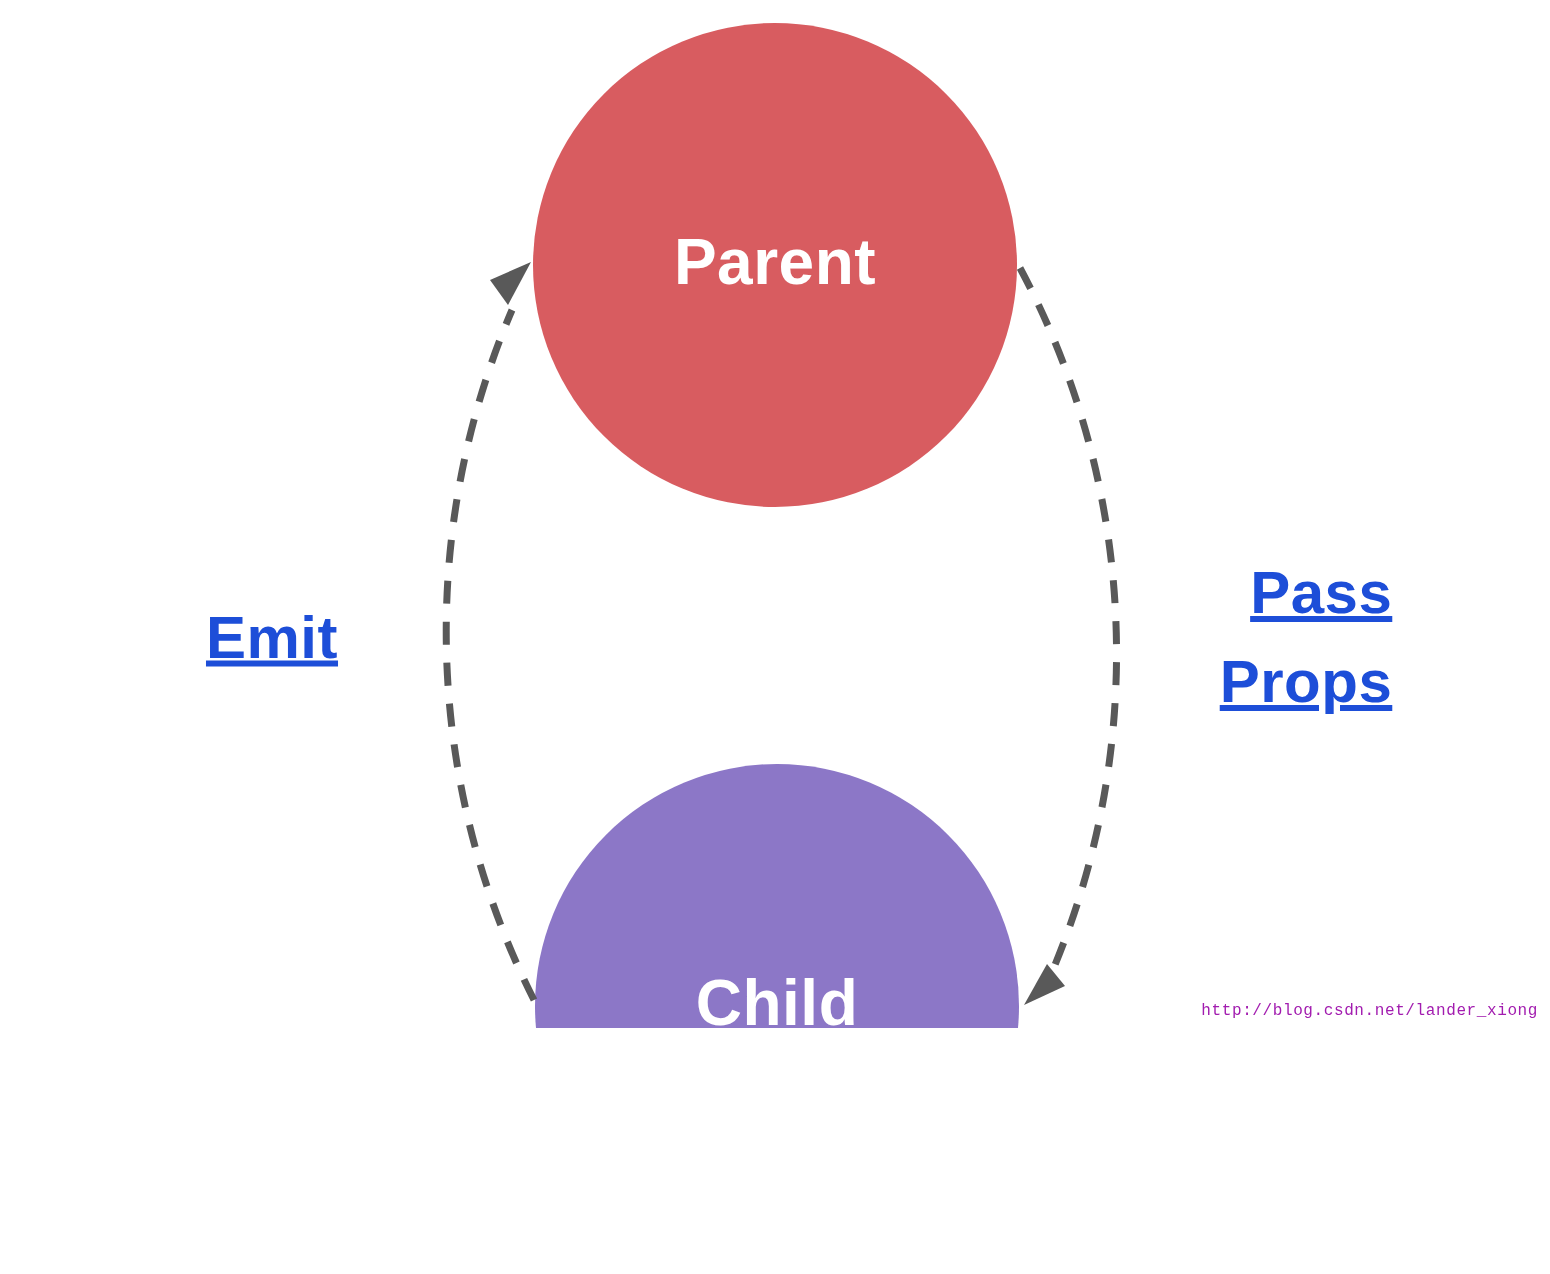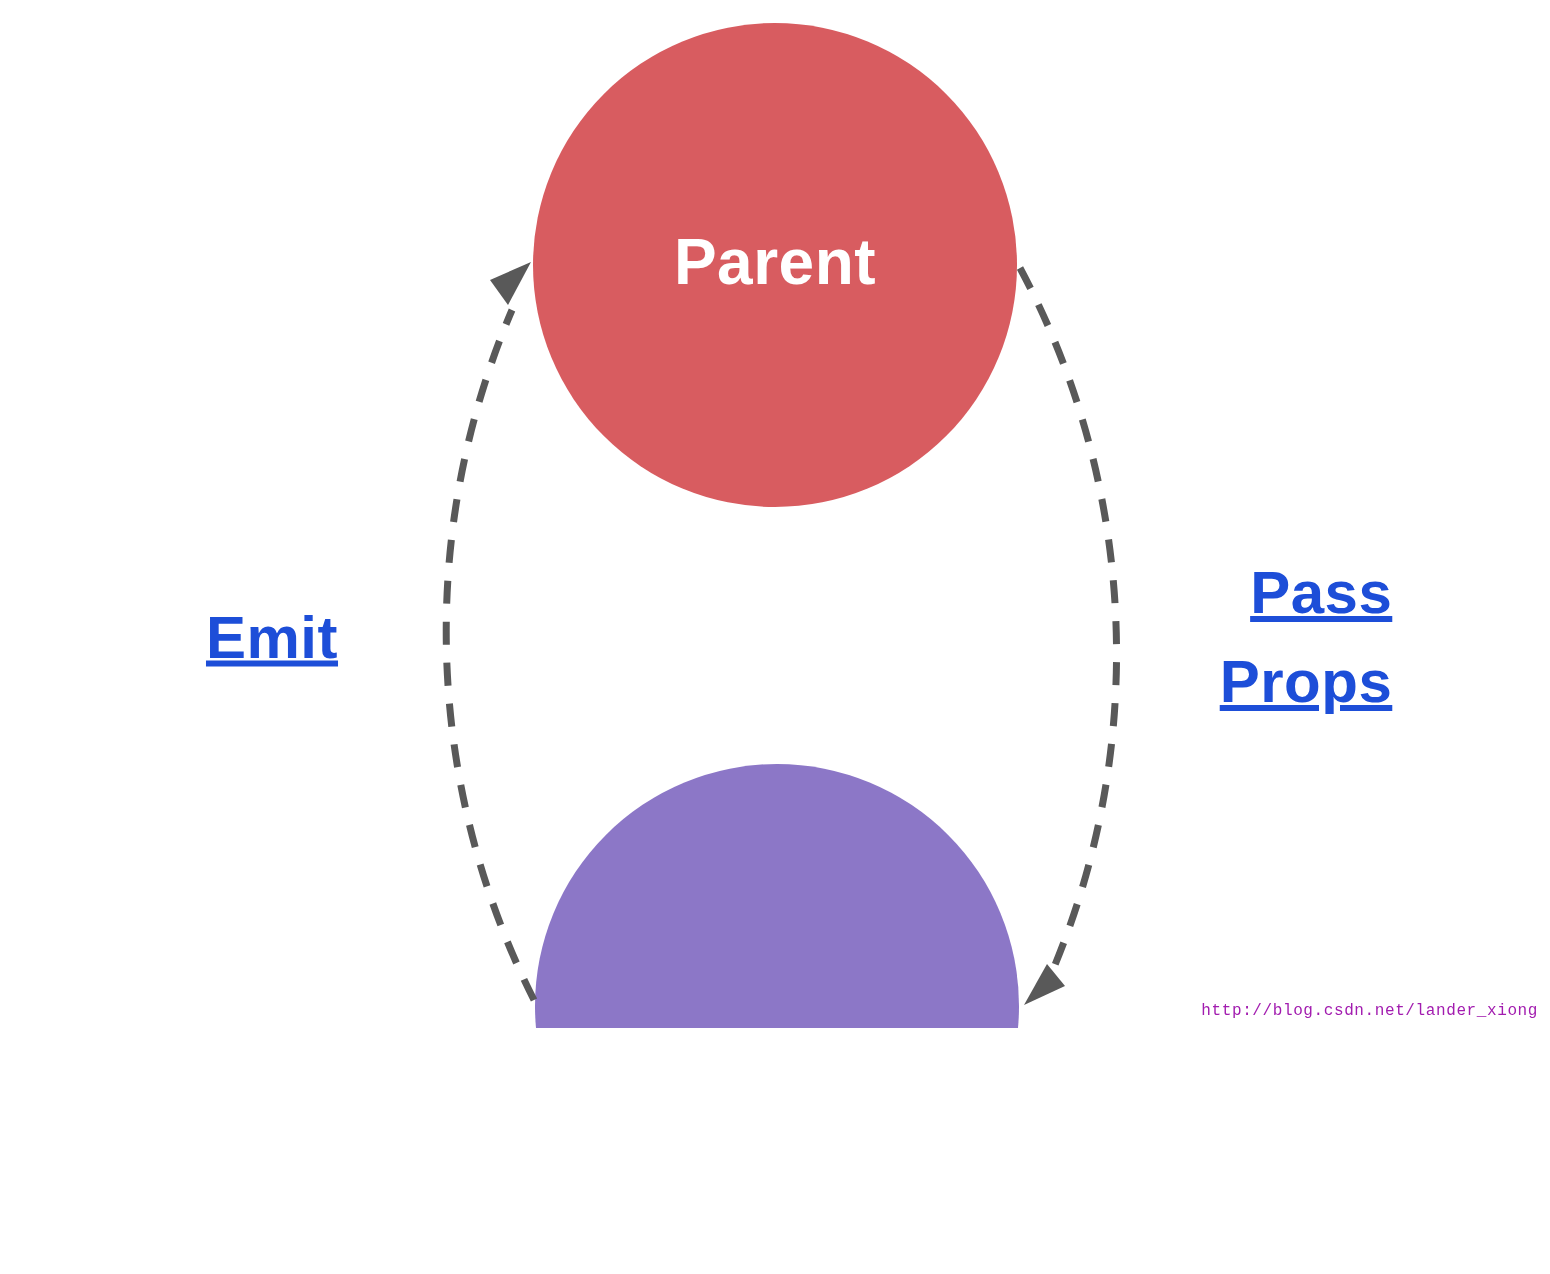--- a/index.html
+++ b/index.html
@@ -65,20 +65,21 @@
 
     <path d="M 534 1000 A 818 818 0 0 1 512 310" fill="none" stroke-width="7" stroke-dasharray="23 18" stroke-linecap="butt" stroke="#595959"></path>
     <polygon points="531,262 490,280 508,305" fill="#595959"></polygon>
 
     <path d="M 1020 268 A 818 818 0 0 1 1052 972" fill="none" stroke-width="7" stroke-dasharray="23 18" stroke-linecap="butt" stroke="#595959"></path>
     <polygon points="1024,1005 1065,986 1047,964" fill="#595959"></polygon>
   </svg>
 
   <div class="node-label" style="left:775px; top:265px;">Parent</div>
 
+  <div class="node-label" style="left:777px; top:1006px;">Child</div>
 
   <div class="edge-label" style="left:272px; top:637px;">
     <div>Emit</div>
   </div>
 
   <div class="edge-label" style="left:1306px; top:637px;">
     <div>Pass</div>
     <div>Props</div>
   </div>
 

